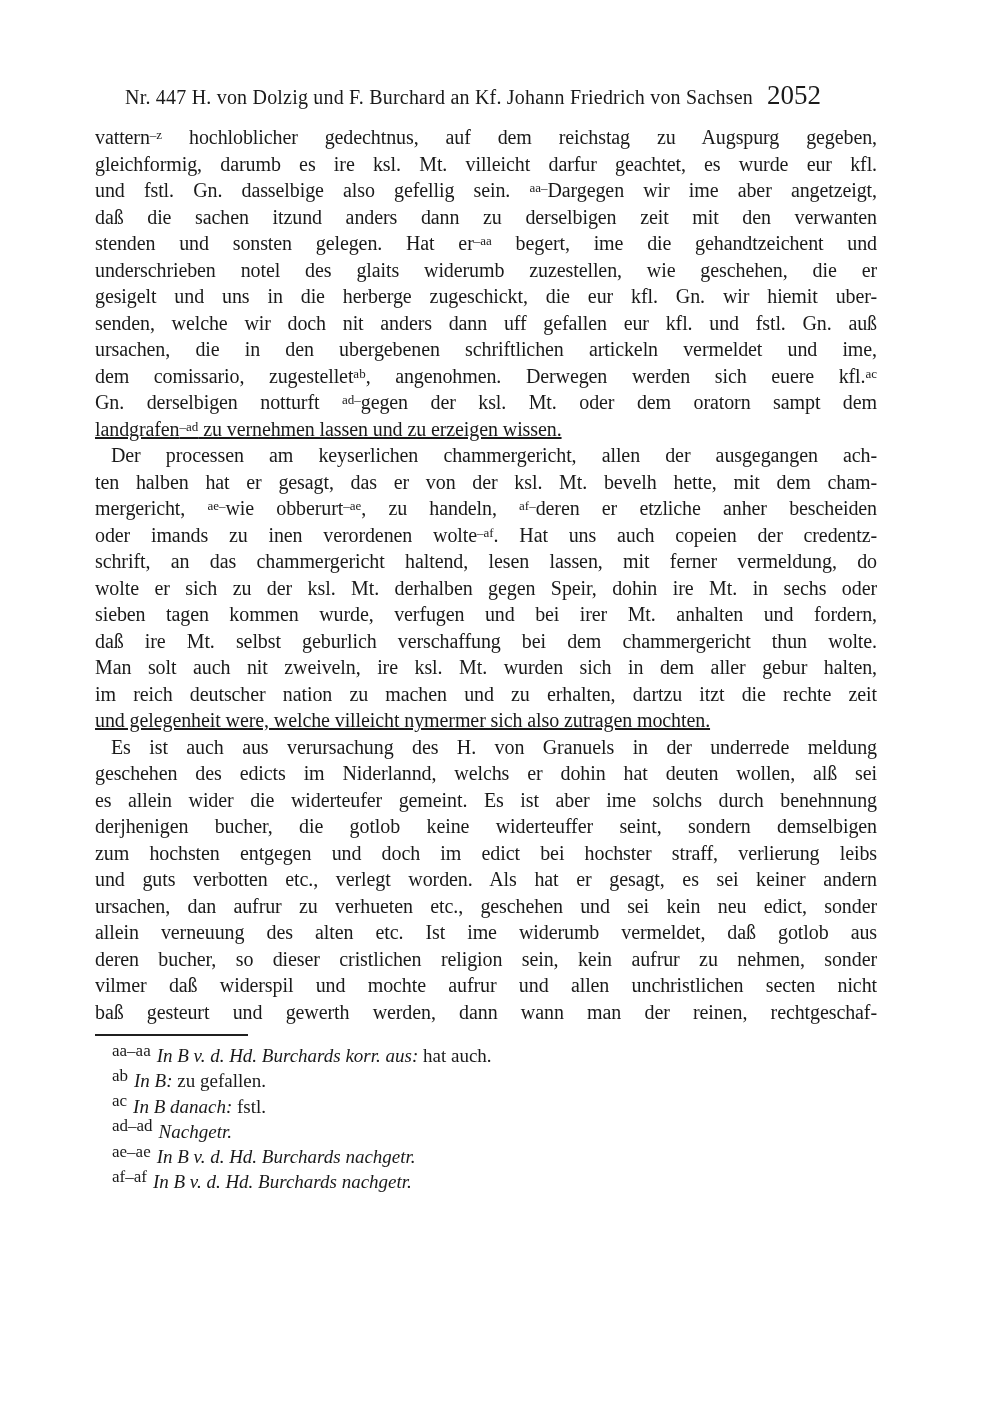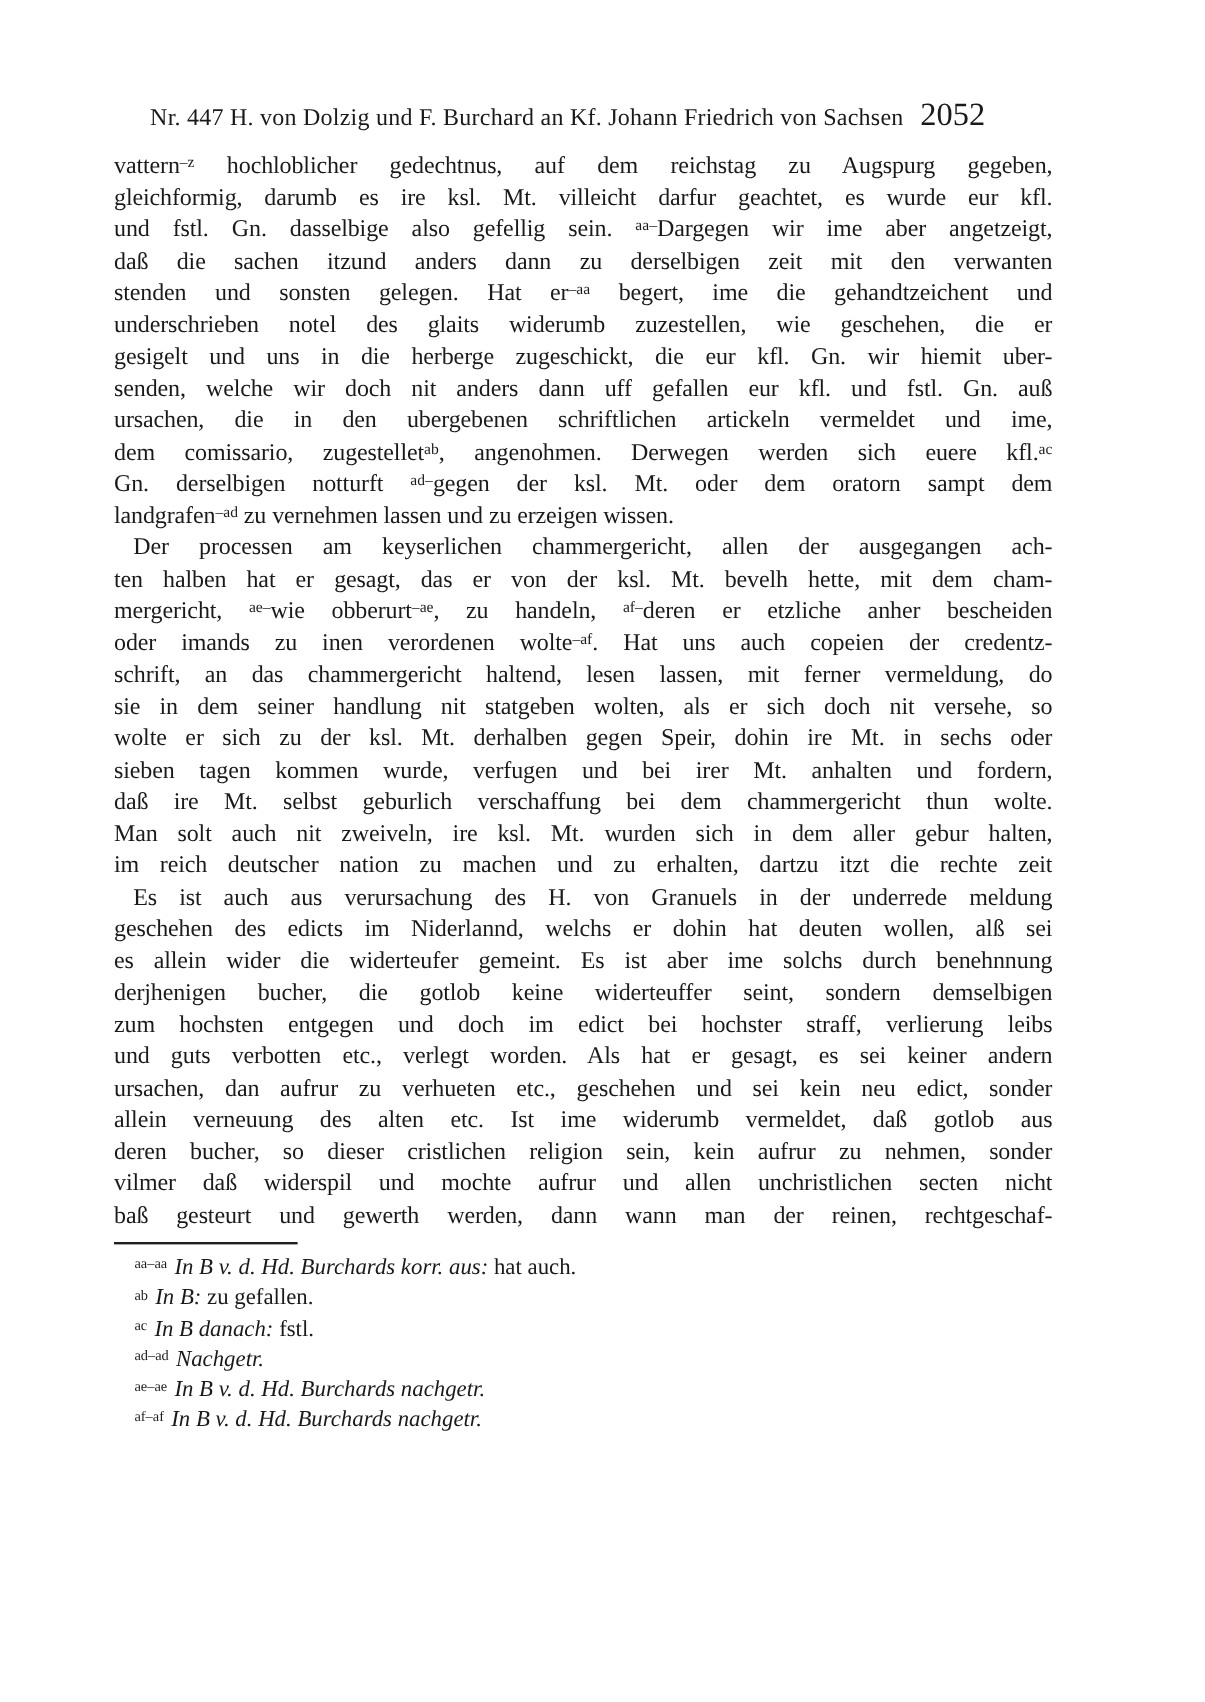--- a/index.html
+++ b/index.html
@@ -47,20 +47,21 @@
     letter-spacing: -0.1px;
   }
   .line {
     text-align: justify;
     text-align-last: justify;
     height: 26.5px;
     overflow: hidden;
   }
   .line.last {
     text-align-last: left;
+    text-decoration: underline;
   }
   .line.indent {
     padding-left: 16px;
   }
   .line sup, .footnote sup {
     font-size: 13px;
     line-height: 0;
     vertical-align: 0.38em;
     letter-spacing: 0;
   }
@@ -73,21 +74,21 @@
   .footnotes {
     margin-top: 7px;
     font-size: 19px;
     line-height: 25.3px;
   }
   .footnote {
     padding-left: 17px;
     white-space: nowrap;
   }
   .footnote .fsig {
-    font-size: 12px;
+    font-size: 17px;
     margin-right: 6px;
   }
   .footnote .fit {
     font-style: italic;
   }
   .footnote .frm {
     font-style: normal;
   }
 </style>
 </head>
@@ -112,26 +113,26 @@
         <div class="line">senden, welche wir doch nit anders dann uff gefallen eur kfl. und fstl. Gn. auß</div>
         <div class="line">ursachen, die in den ubergebenen schriftlichen artickeln vermeldet und ime,</div>
         <div class="line">dem comissario, zugestellet<sup>ab</sup>, angenohmen. Derwegen werden sich euere kfl.<sup>ac</sup></div>
         <div class="line">Gn. derselbigen notturft <sup>ad–</sup>gegen der ksl. Mt. oder dem oratorn sampt dem</div>
         <div class="line last">landgrafen<sup>–ad</sup> zu vernehmen lassen und zu erzeigen wissen.</div>
         <div class="line indent">Der processen am keyserlichen chammergericht, allen der ausgegangen ach-</div>
         <div class="line">ten halben hat er gesagt, das er von der ksl. Mt. bevelh hette, mit dem cham-</div>
         <div class="line">mergericht, <sup>ae–</sup>wie obberurt<sup>–ae</sup>, zu handeln, <sup>af–</sup>deren er etzliche anher bescheiden</div>
         <div class="line">oder imands zu inen verordenen wolte<sup>–af</sup>. Hat uns auch copeien der credentz-</div>
         <div class="line">schrift, an das chammergericht haltend, lesen lassen, mit ferner vermeldung, do</div>
-        <div class="line">sie in dem seiner handlung nit statgeben wolten, als er sich doch nit versehe, so</div>
         <div class="line">wolte er sich zu der ksl. Mt. derhalben gegen Speir, dohin ire Mt. in sechs oder</div>
         <div class="line">sieben tagen kommen wurde, verfugen und bei irer Mt. anhalten und fordern,</div>
         <div class="line">daß ire Mt. selbst geburlich verschaffung bei dem chammergericht thun wolte.</div>
         <div class="line">Man solt auch nit zweiveln, ire ksl. Mt. wurden sich in dem aller gebur halten,</div>
         <div class="line">im reich deutscher nation zu machen und zu erhalten, dartzu itzt die rechte zeit</div>
+        <div class="line last">und gelegenheit were, welche villeicht nymermer sich also zutragen mochten.</div>
         <div class="line indent">Es ist auch aus verursachung des H. von Granuels in der underrede meldung</div>
         <div class="line">geschehen des edicts im Niderlannd, welchs er dohin hat deuten wollen, alß sei</div>
         <div class="line">es allein wider die widerteufer gemeint. Es ist aber ime solchs durch benehnnung</div>
         <div class="line">derjhenigen bucher, die gotlob keine widerteuffer seint, sondern demselbigen</div>
         <div class="line">zum hochsten entgegen und doch im edict bei hochster straff, verlierung leibs</div>
         <div class="line">und guts verbotten etc., verlegt worden. Als hat er gesagt, es sei keiner andern</div>
         <div class="line">ursachen, dan aufrur zu verhueten etc., geschehen und sei kein neu edict, sonder</div>
         <div class="line">allein verneuung des alten etc. Ist ime widerumb vermeldet, daß gotlob aus</div>
         <div class="line">deren bucher, so dieser cristlichen religion sein, kein aufrur zu nehmen, sonder</div>
         <div class="line">vilmer daß widerspil und mochte aufrur und allen unchristlichen secten nicht</div>

